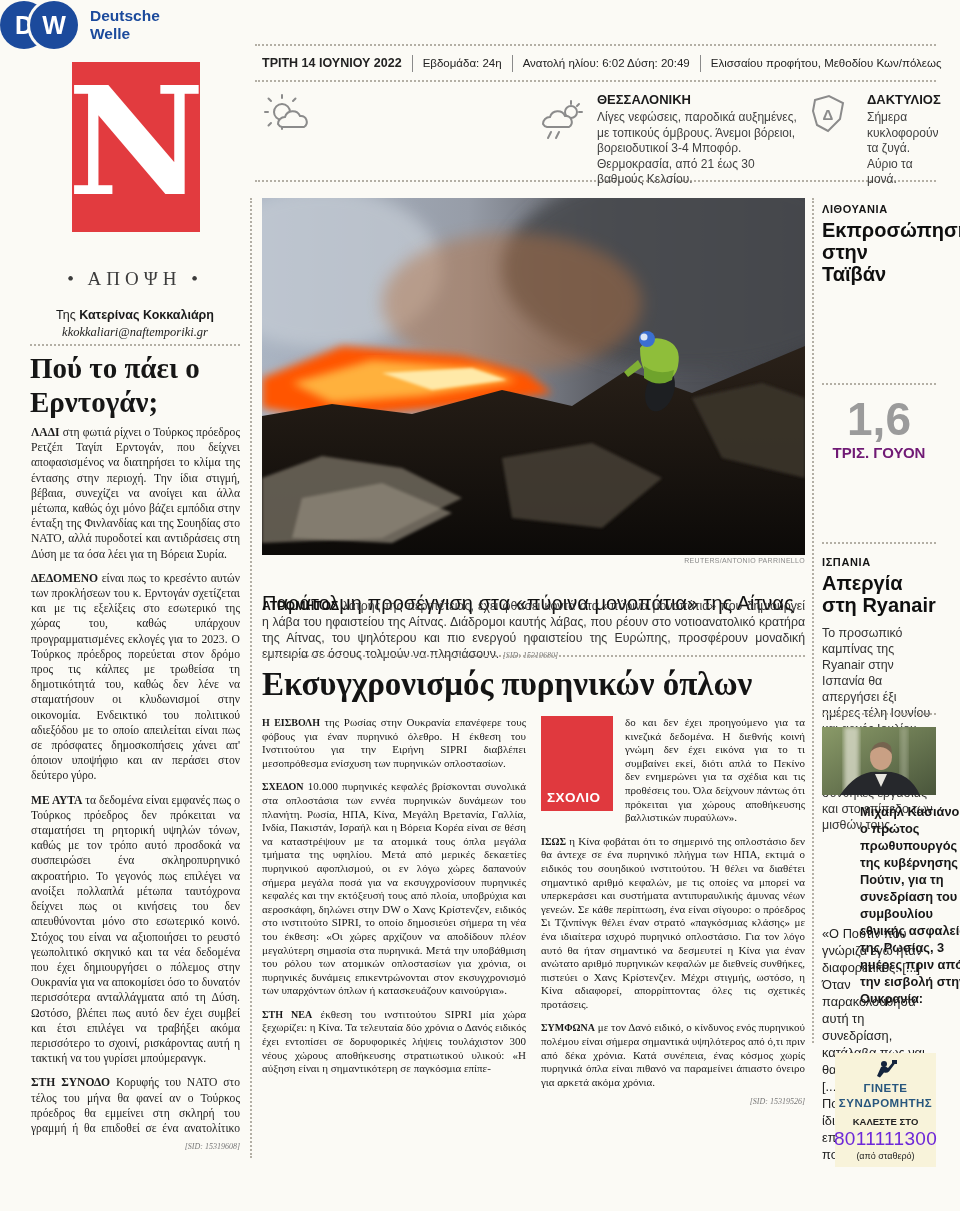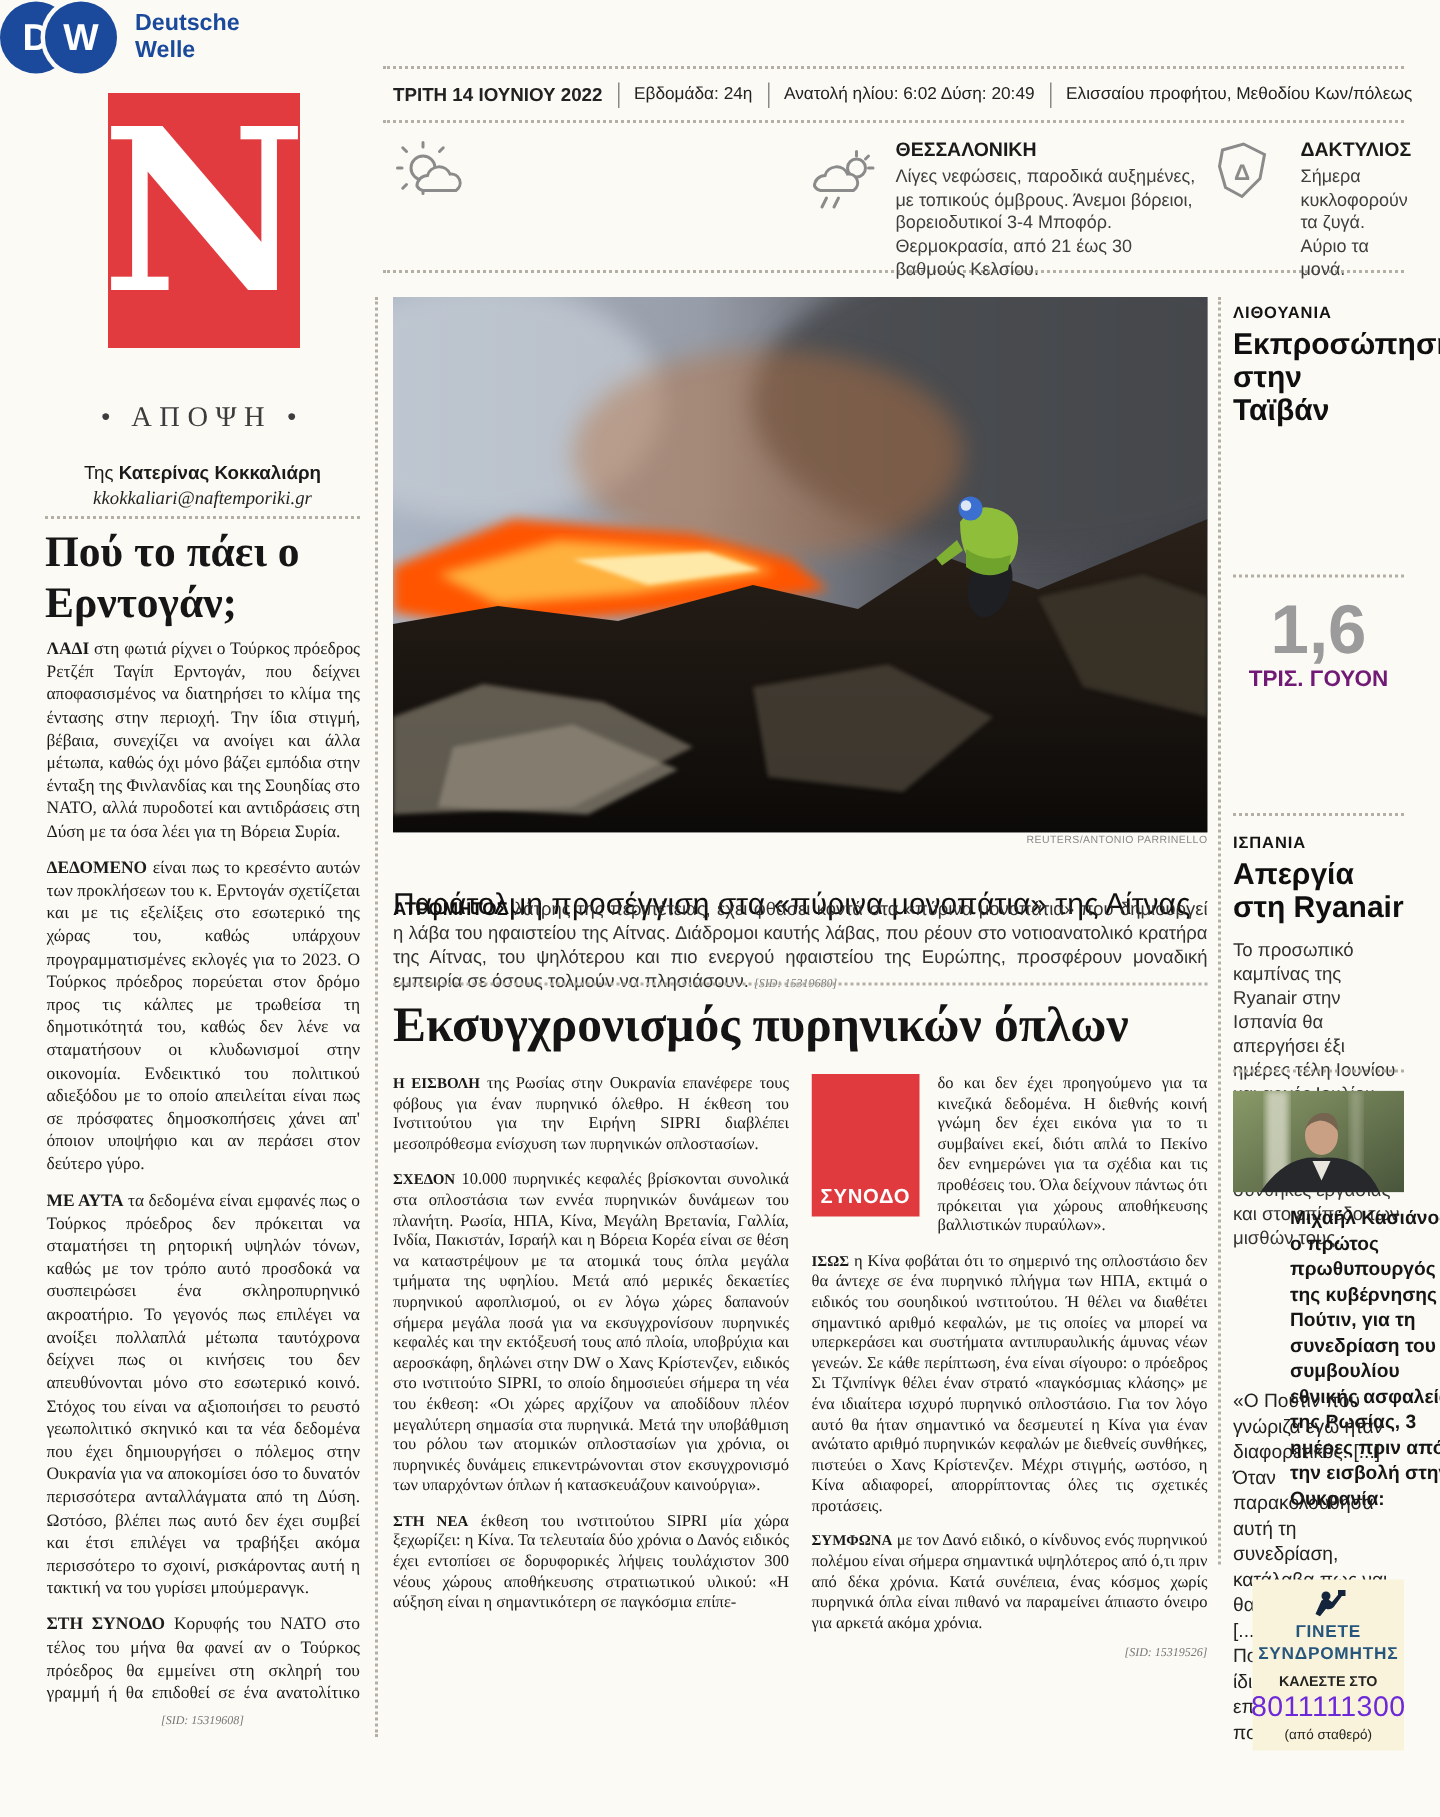--- a/index.html
+++ b/index.html
@@ -14,21 +14,21 @@
   .brand-logo span{font-family:"DejaVu Serif",serif;font-weight:700;color:#fff;font-size:150px;line-height:1;margin-top:-12px}
   .section-label{left:30px;top:268px;width:210px;text-align:center;font-family:"Liberation Serif",serif;font-size:19px;letter-spacing:5px;color:#3c3c3c}
   .byline{left:30px;top:308px;width:210px;text-align:center;font-size:12.5px;color:#1a1a1a}
   .byline b{font-weight:700}
   .byline-email{left:30px;top:325px;width:210px;text-align:center;font-family:"Liberation Serif",serif;font-style:italic;font-size:12.5px;color:#222}
   .op-title{left:30px;top:352px;width:212px;font-family:"Liberation Serif",serif;font-size:29px;font-weight:600;line-height:1.16;color:#161616}
   .op-body{left:31px;top:425px;width:209px;height:712px;overflow:hidden;font-family:"Liberation Serif",serif;font-size:11.6px;line-height:15.2px;text-align:justify;color:#1c1c1c}
   .op-body p{margin-bottom:9px}
   .op-body b{font-weight:700}
   .sid{font-size:8px;color:#777;font-style:italic;font-family:"Liberation Serif",serif}
-  .op-sid{left:30px;top:1142px;width:210px;text-align:center}
+  .op-sid{left:30px;top:1142px;width:210px;text-align:right}
 
   
   .dateline{left:262px;top:50px;width:675px;height:26px;display:flex;align-items:center;font-size:11.5px;color:#222;white-space:nowrap}
   .dateline .d1{font-weight:700;font-size:12.5px}
   .dateline .sep{display:inline-block;width:0;height:17px;border-left:1px solid #8a8a8a;margin:0 10px}
 
   
   .wx{top:92px;display:flex;gap:10px}
   .wx .icon{flex:0 0 52px;color:#8b8b8b}
   .wx h4{font-size:13px;font-weight:700;color:#1a1a1a;margin-bottom:3px}
@@ -205,21 +205,21 @@
 <div class="abs dotted-h" style="left:262px;top:655px;width:543px"></div>
 
 <h2 class="abs art-title">Εκσυγχρονισμός πυρηνικών όπλων</h2>
 <div class="abs art-col" style="left:262px">
   <p><b>Η ΕΙΣΒΟΛΗ</b> <span>της Ρωσίας στην Ουκρανία επανέφερε τους φόβους για έναν πυρηνικό όλεθρο. Η έκθεση του Ινστιτούτου για την Ειρήνη SIPRI διαβλέπει μεσοπρόθεσμα ενίσχυση των πυρηνικών οπλοστασίων.</span></p>
   <p><b>ΣΧΕΔΟΝ</b> <span>10.000 πυρηνικές κεφαλές βρίσκονται συνολικά στα οπλοστάσια των εννέα πυρηνικών δυνάμεων του πλανήτη. Ρωσία, ΗΠΑ, Κίνα, Μεγάλη Βρετανία, Γαλλία, Ινδία, Πακιστάν, Ισραήλ και η Βόρεια Κορέα είναι σε θέση να καταστρέψουν με τα ατομικά τους όπλα μεγάλα τμήματα της υφηλίου. Μετά από μερικές δεκαετίες πυρηνικού αφοπλισμού, οι εν λόγω χώρες δαπανούν σήμερα μεγάλα ποσά για να εκσυγχρονίσουν πυρηνικές κεφαλές και την εκτόξευσή τους από πλοία, υποβρύχια και αεροσκάφη, δηλώνει στην DW ο Χανς Κρίστενζεν, ειδικός στο ινστιτούτο SIPRI, το οποίο δημοσιεύει σήμερα τη νέα του έκθεση: «Οι χώρες αρχίζουν να αποδίδουν πλέον μεγαλύτερη σημασία στα πυρηνικά. Μετά την υποβάθμιση του ρόλου των ατομικών οπλοστασίων για χρόνια, οι πυρηνικές δυνάμεις επικεντρώνονται στον εκσυγχρονισμό των υπαρχόντων όπλων ή κατασκευάζουν καινούργια».</span></p>
   <p><b>ΣΤΗ ΝΕΑ</b> <span>έκθεση του ινστιτούτου SIPRI μία χώρα ξεχωρίζει: η Κίνα. Τα τελευταία δύο χρόνια ο Δανός ειδικός έχει εντοπίσει σε δορυφορικές λήψεις τουλάχιστον 300 νέους χώρους αποθήκευσης στρατιωτικού υλικού: «Η αύξηση είναι η σημαντικότερη σε παγκόσμια επίπε-</span></p>
 </div>
 <div class="abs art-col" style="left:541px">
   <div class="comment-box">
-    <span>ΣΥΝΟΔΟ</span>
+    <span>ΣΧΟΛΙΟ</span>
   </div>
   <p><span>δο και δεν έχει προηγούμενο για τα κινεζικά δεδομένα. Η διεθνής κοινή γνώμη δεν έχει εικόνα για το τι συμβαίνει εκεί, διότι απλά το Πεκίνο δεν ενημερώνει για τα σχέδια και τις προθέσεις του. Όλα δείχνουν πάντως ότι πρόκειται για χώρους αποθήκευσης βαλλιστικών πυραύλων».</span></p>
   <p><b>ΙΣΩΣ</b> <span>η Κίνα φοβάται ότι το σημερινό της οπλοστάσιο δεν θα άντεχε σε ένα πυρηνικό πλήγμα των ΗΠΑ, εκτιμά ο ειδικός του σουηδικού ινστιτούτου. Ή θέλει να διαθέτει σημαντικό αριθμό κεφαλών, με τις οποίες να μπορεί να υπερκεράσει και συστήματα αντιπυραυλικής άμυνας νέων γενεών. Σε κάθε περίπτωση, ένα είναι σίγουρο: ο πρόεδρος Σι Τζινπίνγκ θέλει έναν στρατό «παγκόσμιας κλάσης» με ένα ιδιαίτερα ισχυρό πυρηνικό οπλοστάσιο. Για τον λόγο αυτό θα ήταν σημαντικό να δεσμευτεί η Κίνα για έναν ανώτατο αριθμό πυρηνικών κεφαλών με διεθνείς συνθήκες, πιστεύει ο Χανς Κρίστενζεν. Μέχρι στιγμής, ωστόσο, η Κίνα αδιαφορεί, απορρίπτοντας όλες τις σχετικές προτάσεις.</span></p>
   <p><b>ΣΥΜΦΩΝΑ</b> <span>με τον Δανό ειδικό, ο κίνδυνος ενός πυρηνικού πολέμου είναι σήμερα σημαντικά υψηλότερος από ό,τι πριν από δέκα χρόνια. Κατά συνέπεια, ένας κόσμος χωρίς πυρηνικά όπλα είναι πιθανό να παραμείνει άπιαστο όνειρο για αρκετά ακόμα χρόνια.</span></p>
   <div class="sid art-sid">[SID: 15319526]</div>
 </div>
 
 <div class="dw">
   <div class="dw-circles">
     <div class="c c1">D</div>

